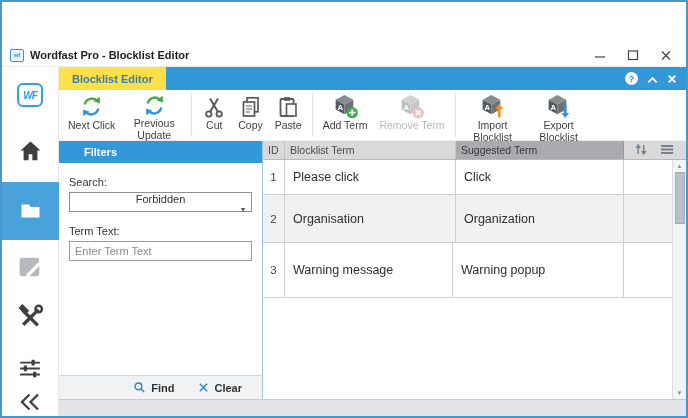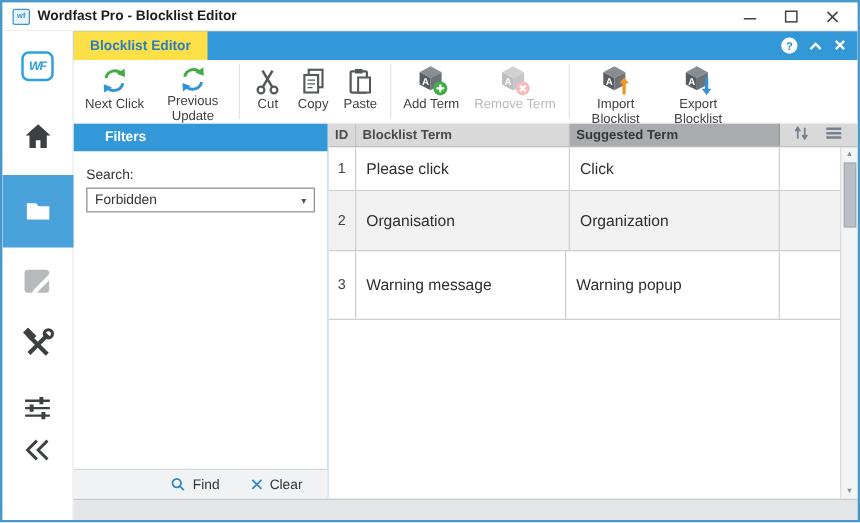--- a/index.html
+++ b/index.html
@@ -4,21 +4,21 @@
 <style>
   * { box-sizing: border-box; margin: 0; padding: 0; }
   html,body { background:#fff; font-family:"Liberation Sans", sans-serif; }
   .window{
     position:relative; width:688px; height:418px;
     border:2px solid #4a97c9; background:#fff;
     display:flex; flex-direction:column; overflow:hidden;
   }
   
   .titlebar{ height:23px; background:#fff; border-bottom:1px solid #ececec;
-    display:flex; align-items:center; padding:0 8px; flex:0 0 auto; }
+    display:flex; align-items:center; padding:0 8px; flex:0 0 auto;margin-top:42px; }
   .app-ico{ width:14px; height:13px; border:1.5px solid #3d93d2; border-radius:2px;
     color:#3d93d2; font-size:6px; font-weight:bold; display:flex; align-items:center;
     justify-content:center; background:#eaf4fb; }
   .titletext{ margin-left:6px; font-size:11px; font-weight:bold; color:#1d1d1d; }
   .wincontrols{ margin-left:auto; display:flex; align-items:center; gap:21px; padding-right:6px; }
   .wincontrols span{ display:flex; align-items:center; cursor:default; }
   
   .bodyrow{ flex:1; display:flex; min-height:0; }
   .sidebar{ width:57px; background:#fff; border-right:1px solid #e6e6e6;
     display:flex; flex-direction:column; align-items:center; flex:0 0 auto; }
@@ -53,33 +53,33 @@
   
   .content{ flex:1; display:flex; min-height:0; }
   
   .filters{ width:204px; flex:0 0 auto; display:flex; flex-direction:column;
     border-right:1px solid #9ec7e4; background:#fff; }
   .filters-header{ height:22px; background:#3398d8; color:#fff; font-size:11px; font-weight:bold;
     display:flex; align-items:center; padding-left:25px; flex:0 0 auto; }
   .filters-body{ flex:1; padding:13px 10px 0 10px; }
   .f-label{ font-size:11px; color:#333; margin-bottom:4px; }
   .dropdown{ height:20px; border:1px solid #8f8f8f; background:#fff; display:flex; align-items:center;
-    padding:0 6px; font-size:11px; color:#333; }
+    padding:0 6px; font-size:11px; color:#333;flex-direction:column; }
   .dropdown .caret{ margin-left:auto; font-size:8px; color:#555; }
   .f-gap{ height:13px; }
   .f-input{ width:100%; height:20px; border:1px solid #9a9a9a; font-size:11px; padding:0 5px;
     font-family:"Liberation Sans", sans-serif; color:#333; }
   .f-input::placeholder{ color:#8c8c8c; }
   .filters-footer{ height:24px; background:#f1f2f3; border-top:1px solid #d6d6d6;
     display:flex; align-items:center; justify-content:flex-end; gap:24px; padding-right:20px; flex:0 0 auto; }
-  .f-btn{ display:flex; align-items:center; gap:5px; font-size:11px; color:#333; font-weight:normal; background:none; border:none; }
+  .f-btn{ display:flex; align-items:center; gap:5px; font-size:11px; color:#333; font-weight:bold; background:none; border:none; }
   
   .tablearea{ flex:1; display:flex; flex-direction:column; background:#fff; min-width:0; }
   .thead{ height:19px; flex:0 0 auto; display:flex; background:#d9d9d9; border-bottom:1px solid #b9b9b9;
-    font-size:10.5px; font-weight:bold; color:#4a4a4a; }
+    font-size:10.5px; font-weight:normal; color:#4a4a4a; }
   .th{ display:flex; align-items:center; padding-left:5px; }
   .th-id{ width:22px; border-right:1px solid #c2c2c2; }
   .th-forbidden{ width:171px; border-right:1px solid #c2c2c2; }
   .th-suggested{ width:168px; background:#a9abae; color:#373737; border-right:1px solid #999; }
   .th-tools{ flex:1; display:flex; align-items:center; gap:11px; padding-left:9px; }
   .tbody{ flex:1; display:flex; min-height:0; }
   .rowswrap{ flex:1; display:flex; flex-direction:column; background:#fff; }
   .trow{ display:flex; border-bottom:1px solid #cfcfcf; flex:0 0 auto; }
   .trow.alt{ background:#f1f1f1; }
   .r1{ height:35px; } .r2{ height:48px; } .r3{ height:55px; }
@@ -299,20 +299,22 @@
       <div class="content">
         <div class="filters">
           <div class="filters-header">Filters</div>
           <div class="filters-body">
             <div class="f-label">Search:</div>
             <div class="dropdown">
               <span>Forbidden</span>
               <span class="caret">▾</span>
             </div>
             <div class="f-gap"></div>
+            <div class="f-label">Term Text:</div>
+            <input class="f-input" type="text" placeholder="Enter Term Text" style="">
           </div>
           <div class="filters-footer">
             <button class="f-btn">
               <svg width="13" height="13" viewBox="0 0 24 24" fill="none" stroke="#2e86c8" stroke-width="2.6">
                 <circle cx="10" cy="10" r="6.3"></circle>
                   <path d="M14.8 14.8 L20.5 20.5"></path>
               </svg>
               <span>Find</span>
             </button>
             <button class="f-btn">

